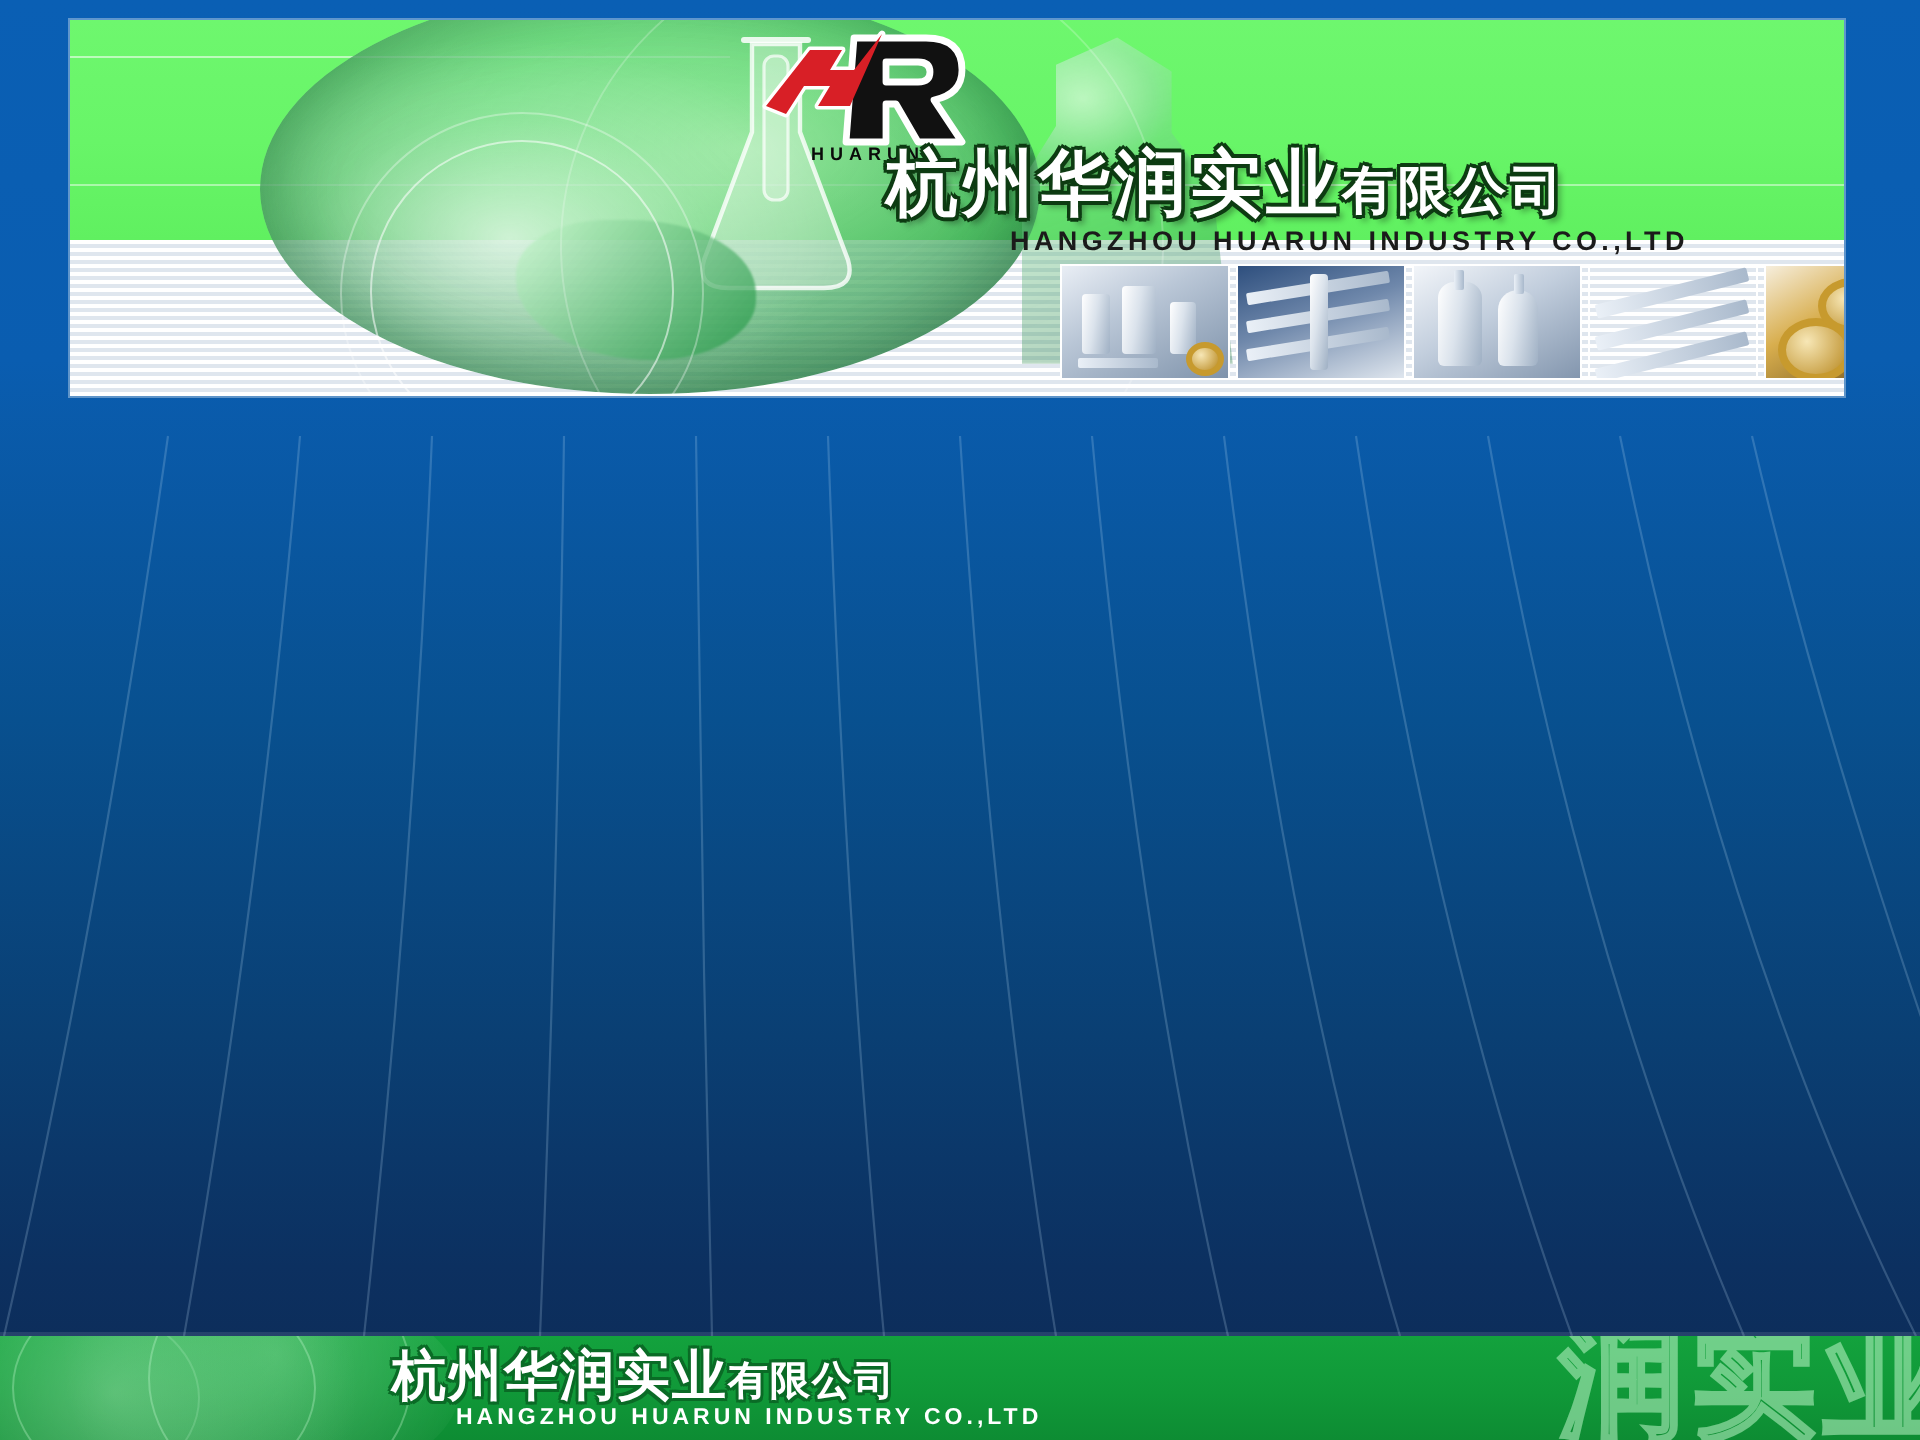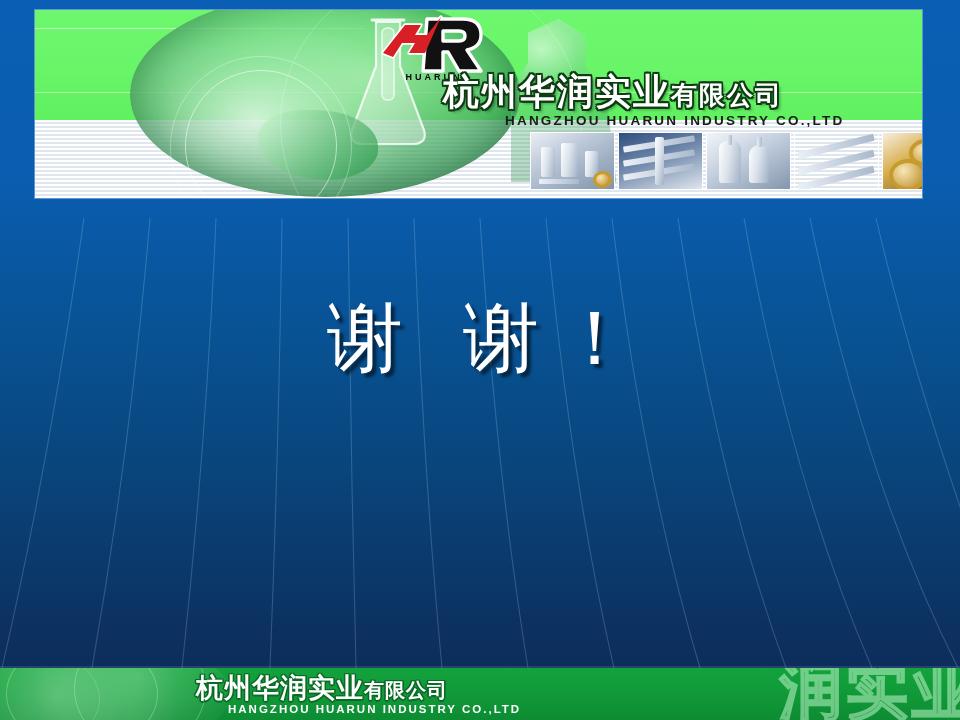--- a/index.html
+++ b/index.html
@@ -411,21 +411,20 @@
         <div class="rod" style="left:2px;top:42px;width:78px;height:7px;transform:rotate(-14deg);"></div>
       </div>
       <div class="thumb t5">
         <div class="ring-gold" style="left:6px;top:26px;width:30px;height:24px;"></div>
         <div class="ring-gold" style="left:26px;top:6px;width:26px;height:20px;"></div>
 
       </div>
     </div>
   </div>
 
-  <div class="main-cn">谢 谢！</div>
 
   <div class="footer-top-edge"></div>
   <div class="footer">
     <div class="footer-globe"></div>
     <div class="footer-globe-ring fg1"></div>
     <div class="footer-globe-ring fg2"></div>
     <div class="footer-globe-ring fg3"></div>
 
     <div class="footer-watermark">润实业</div>
 

